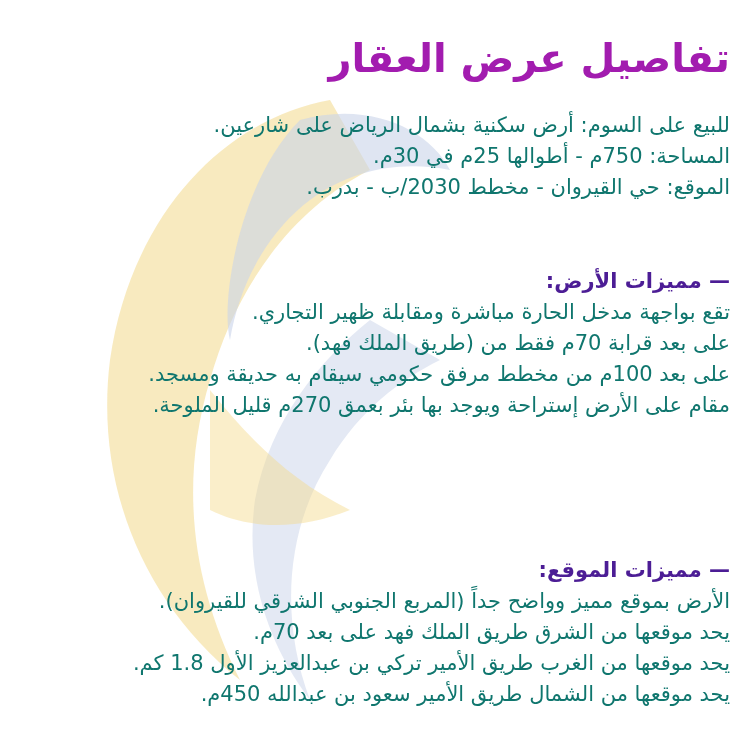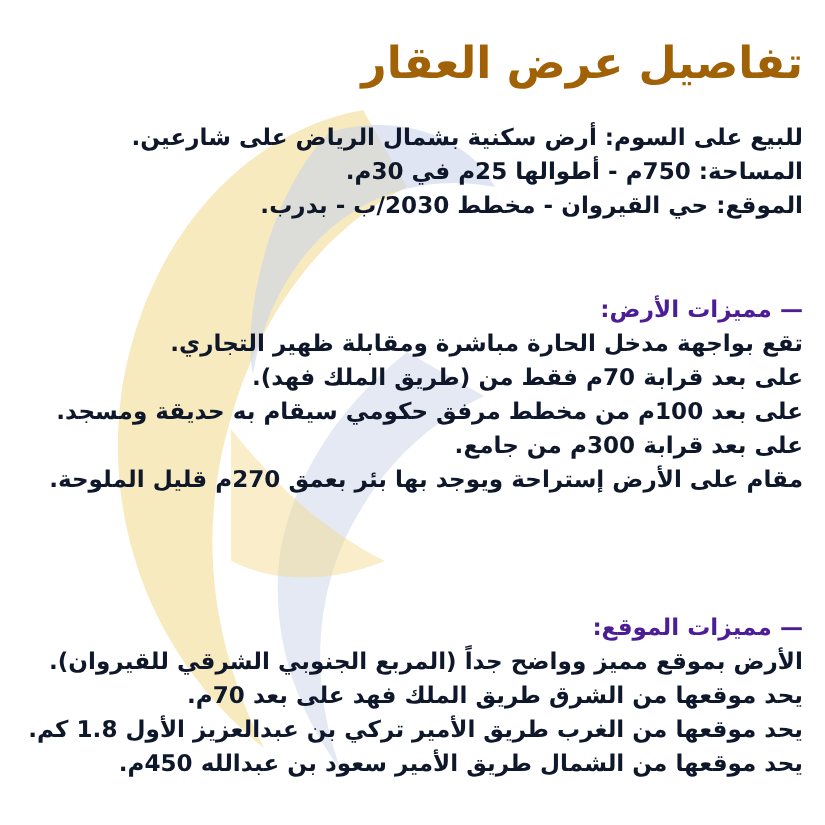--- a/index.html
+++ b/index.html
@@ -13,30 +13,30 @@
       position: absolute; left: 70px; top: 60px; width: 420px; height: 660px;
       z-index: 0; pointer-events: none;
     }
     .content {
       position: absolute; left: 0; top: 0; width: 750px; height: 750px;
       z-index: 1; direction: rtl;
       color: #2a2c5e;
     }
     .title {
       position: absolute; right: 20px; top: 34px;
-      font-size: 40px; font-weight: bold; color: #a16207;
+      font-size: 40px; font-weight: bold; color: #a21caf;
       margin: 0; line-height: 1.2;
     }
     .block {
       position: absolute; right: 20px; left: 10px;
       margin: 0; padding: 0; list-style: none;
     }
     .line {
-      font-size: 21px; font-weight: bold; line-height: 31px;
-      white-space: nowrap; color: #0f172a;
+      font-size: 21px; font-weight: normal; line-height: 31px;
+      white-space: nowrap; color: #0f766e;
     }
     .section-head { font-size: 21px; font-weight: bold; line-height: 31px; color: #4c1d95; white-space: nowrap; }
     #b1 { top: 110px; }
     #b2 { top: 266px; }
     #b3 { top: 555px; }
   </style>
 </head>
 <body>
 
 <svg class="watermark" viewBox="0 0 420 660">
@@ -53,21 +53,20 @@
     <div class="line">للبيع على السوم: أرض سكنية بشمال الرياض على شارعين.</div>
     <div class="line">المساحة: 750م - أطوالها 25م في 30م.</div>
     <div class="line">الموقع: حي القيروان - مخطط 2030/ب - بدرب.</div>
   </div>
 
   <div class="block" id="b2">
     <div class="section-head">— مميزات الأرض:</div>
     <div class="line">تقع بواجهة مدخل الحارة مباشرة ومقابلة ظهير التجاري.</div>
     <div class="line">على بعد قرابة 70م فقط من (طريق الملك فهد).</div>
     <div class="line">على بعد 100م من مخطط مرفق حكومي سيقام به حديقة ومسجد.</div>
-    <div class="line">على بعد قرابة 300م من جامع.</div>
     <div class="line">مقام على الأرض إستراحة ويوجد بها بئر بعمق 270م قليل الملوحة.</div>
   </div>
 
   <div class="block" id="b3">
     <div class="section-head">— مميزات الموقع:</div>
     <div class="line">الأرض بموقع مميز وواضح جداً (المربع الجنوبي الشرقي للقيروان).</div>
     <div class="line">يحد موقعها من الشرق طريق الملك فهد على بعد 70م.</div>
     <div class="line">يحد موقعها من الغرب طريق الأمير تركي بن عبدالعزيز الأول 1.8 كم.</div>
     <div class="line">يحد موقعها من الشمال طريق الأمير سعود بن عبدالله 450م.</div>
   </div>

